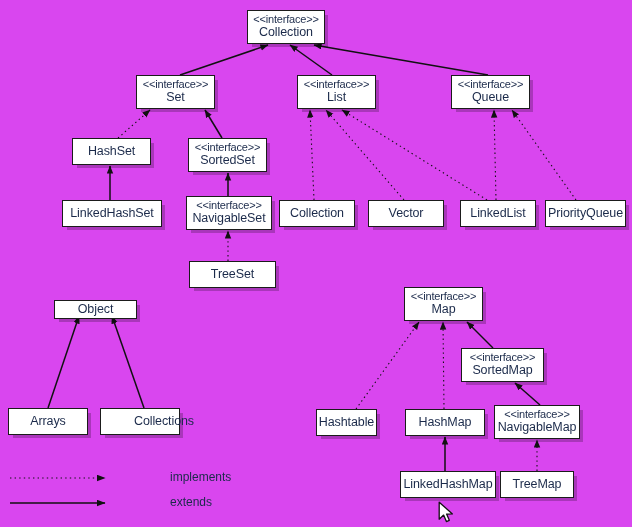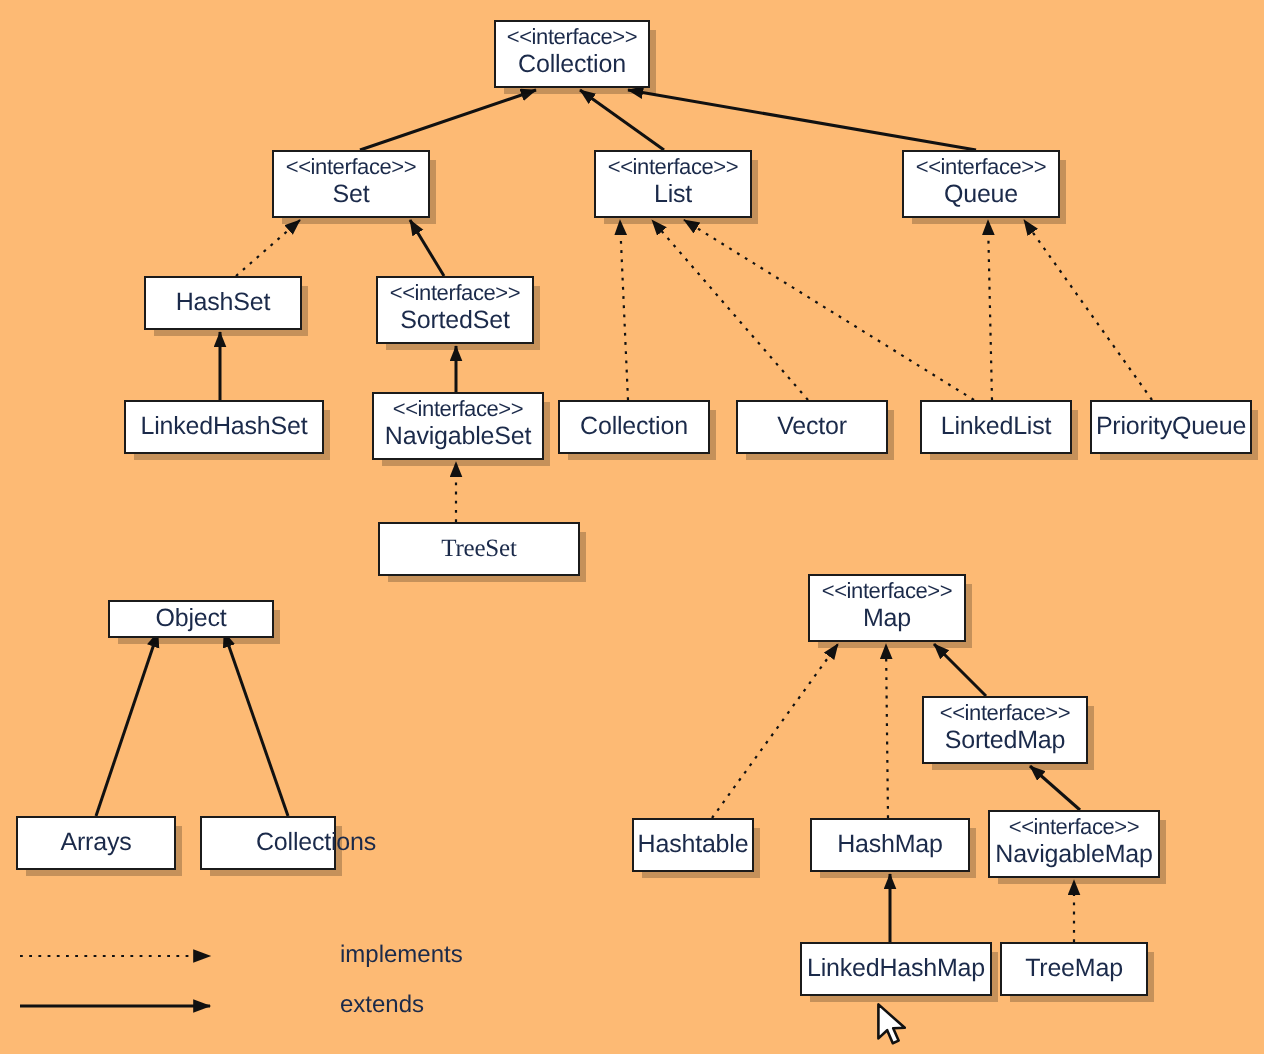--- a/index.html
+++ b/index.html
@@ -8,21 +8,21 @@
     background: #ffffff;
   }
   body {
     font-family: "Liberation Sans", sans-serif;
     -webkit-font-smoothing: antialiased;
   }
   #diagram {
     position: relative;
     width: 632px;
     height: 527px;
-    background: #fdba74;
+    background: #d946ef;
     overflow: hidden;
   }
   #edge-layer {
     position: absolute;
     left: 0;
     top: 0;
     width: 632px;
     height: 527px;
     pointer-events: none;
   }
@@ -148,30 +148,30 @@
       </div>
       <div class="node plain" style="left: 368px; top: 200px; width: 76px; height: 27px;">
         <div class="cname">Vector</div>
       </div>
       <div class="node plain" style="left: 460px; top: 200px; width: 76px; height: 27px;">
         <div class="cname">LinkedList</div>
       </div>
       <div class="node plain" style="left: 545px; top: 200px; width: 81px; height: 27px; justify-content: center;">
         <div class="cname">PriorityQueue</div>
       </div>
-      <div class="node plain" style="left: 189px; top: 261px; width: 101px; height: 27px; font-family: Liberation Serif, serif;">
+      <div class="node plain" style="left: 189px; top: 261px; width: 87px; height: 27px;">
         <div class="cname">TreeSet</div>
       </div>
       <div class="node plain" style="left: 54px; top: 288px; width: 83px; height: 19px; margin-top: 12px;">
         <div class="cname">Object</div>
       </div>
       <div class="node plain" style="left: 8px; top: 408px; width: 80px; height: 27px;">
         <div class="cname">Arrays</div>
       </div>
-      <div class="node plain" style="left: 100px; top: 408px; width: 68px; height: 27px; padding-left: 48px;">
+      <div class="node plain" style="left: 100px; top: 408px; width: 80px; height: 27px; padding-left: 48px;">
         <div class="cname">Collections</div>
       </div>
       <div class="node" style="left: 404px; top: 287px; width: 79px; height: 34px;">
         <div class="stereo">&lt;&lt;interface&gt;&gt;</div>
         <div class="cname">Map</div>
       </div>
       <div class="node" style="left: 461px; top: 348px; width: 83px; height: 34px;">
         <div class="stereo">&lt;&lt;interface&gt;&gt;</div>
         <div class="cname">SortedMap</div>
       </div>

